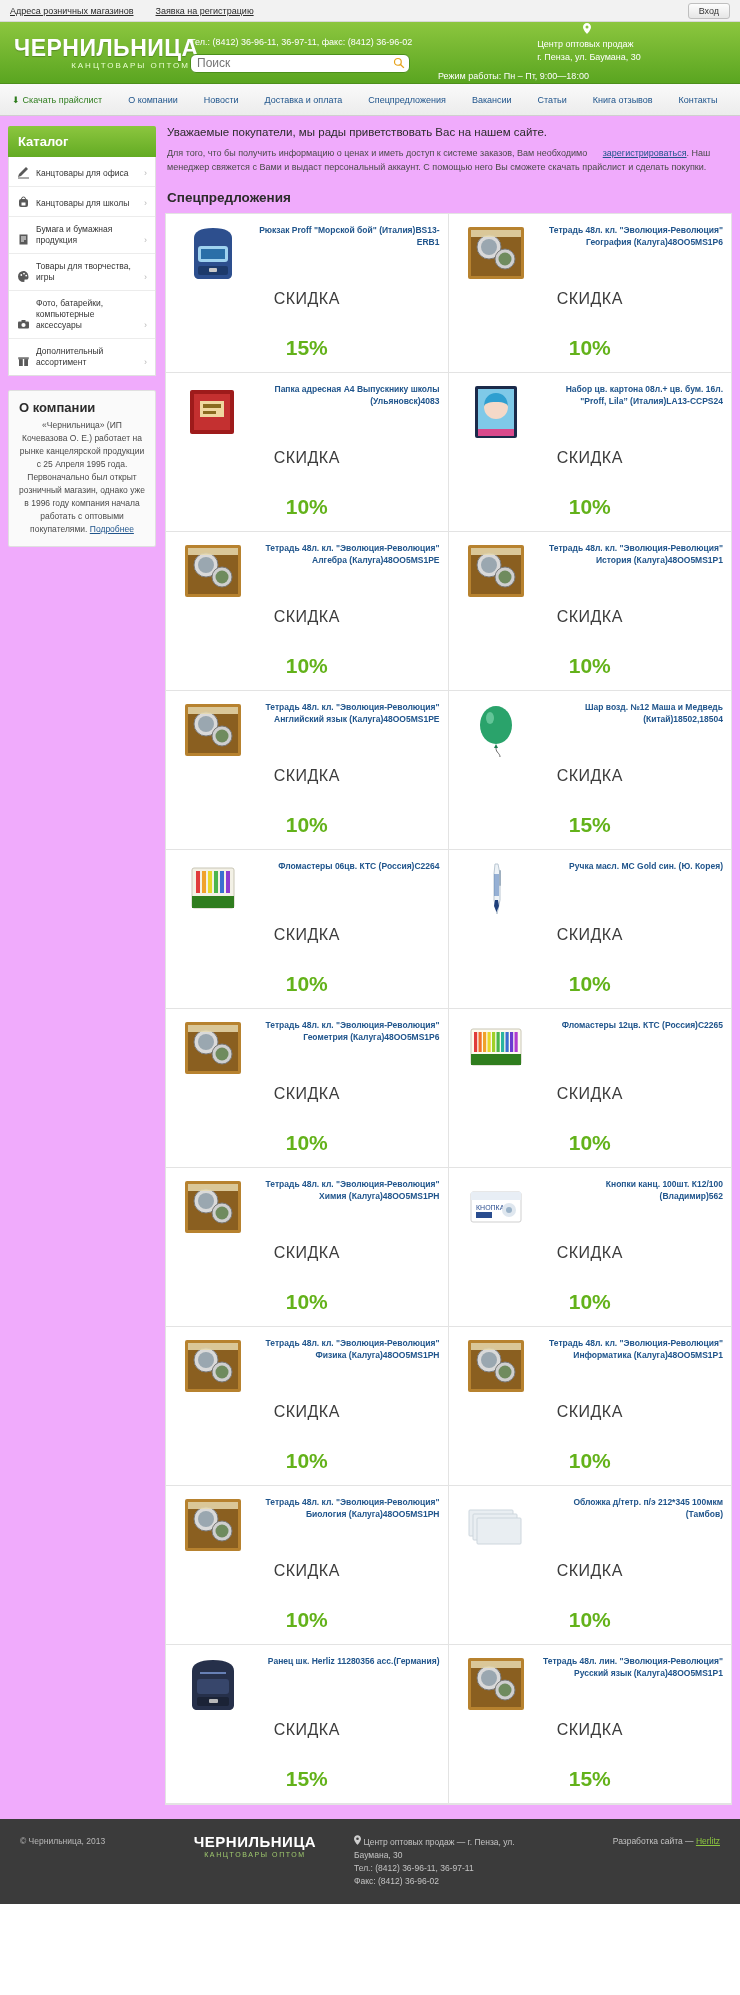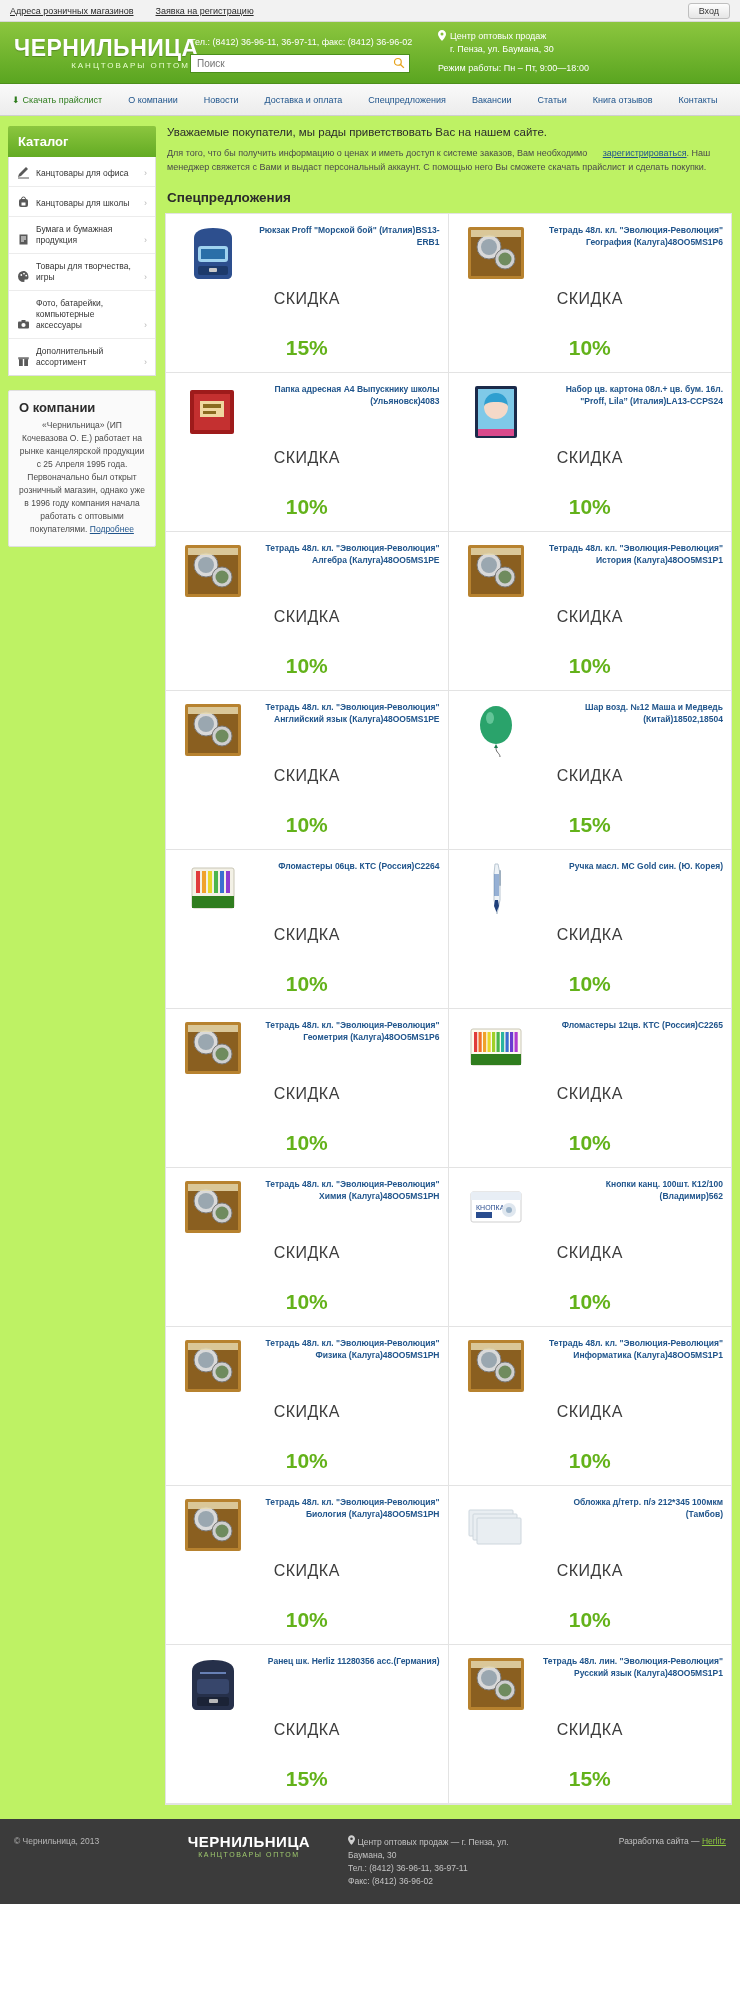--- a/index.html
+++ b/index.html
@@ -77,40 +77,40 @@
   .header-center .phones { margin-bottom: 5px; }
   .search-box {
     position: relative;
     width: 220px;
     height: 19px;
   }
   .search-box input {
     width: 220px;
     height: 19px;
     border: 1px solid #4b8f1b;
-    border-radius: 0;
-    font-size: 10px;
+    border-radius: 6px;
+    font-size: 12px;
     padding: 0 22px 0 6px;
     color: #777;
     outline: none;
   }
   .search-ico {
     position: absolute;
     right: 5px; top: 3px;
     width: 12px; height: 12px;
     color: #e6a21a;
   }
   .header-right {
     flex: 1;
     color: #fff;
     font-size: 9px;
     line-height: 13px;
     padding-left: 18px;
   }
-  .header-right .row { display: flex; align-items: flex-start; }
+  .header-right .row { display: flex; align-items: center; flex-direction: column; }
   .pin {
     display: inline-block;
     margin-right: 4px;
     color: #fff;
   }
   .hr-hours { margin-top: 6px; }
 
   
   .nav {
     height: 32px;
@@ -128,21 +128,21 @@
     white-space: nowrap;
   }
   .nav a.first { color: #2f7d1e; margin-left: 4px; }
   .dl-ico { color: #2f7d1e; margin-right: 3px; }
 
   
   .content {
     display: flex;
     padding: 10px 8px 14px 8px;
     gap: 9px;
-    background: #bef264;
+    background: #f0abfc;
   }
   .sidebar { width: 148px; }
   .catalog-head {
     background: linear-gradient(#8cc63f, #63ab23);
     color: #fff;
     font-size: 13px;
     font-weight: bold;
     padding: 8px 10px;
     border-radius: 2px 2px 0 0;
   }
@@ -264,21 +264,21 @@
     font-weight: bold;
     line-height: 24px;
     margin-top: 28px;
   }
 
   
   .footer {
     background: #3b3b3b;
     color: #cfcfcf;
     display: flex;
-    padding: 16px 14px;
+    padding: 16px 20px;
     font-size: 8.5px;
     line-height: 13px;
     min-height: 78px;
   }
   .f-left { width: 150px; color: #b9b9b9; }
   .f-mid { width: 170px; text-align: center; }
   .f-logo { color: #fff; font-size: 15px; font-weight: bold; letter-spacing: .5px; }
   .f-logo-sub { color: #9fc96e; font-size: 7px; letter-spacing: 1.6px; }
   .f-contacts { flex: 1; padding-left: 14px; color: #c3c3c3; }
   .f-right { width: 190px; text-align: right; color: #c3c3c3; }

